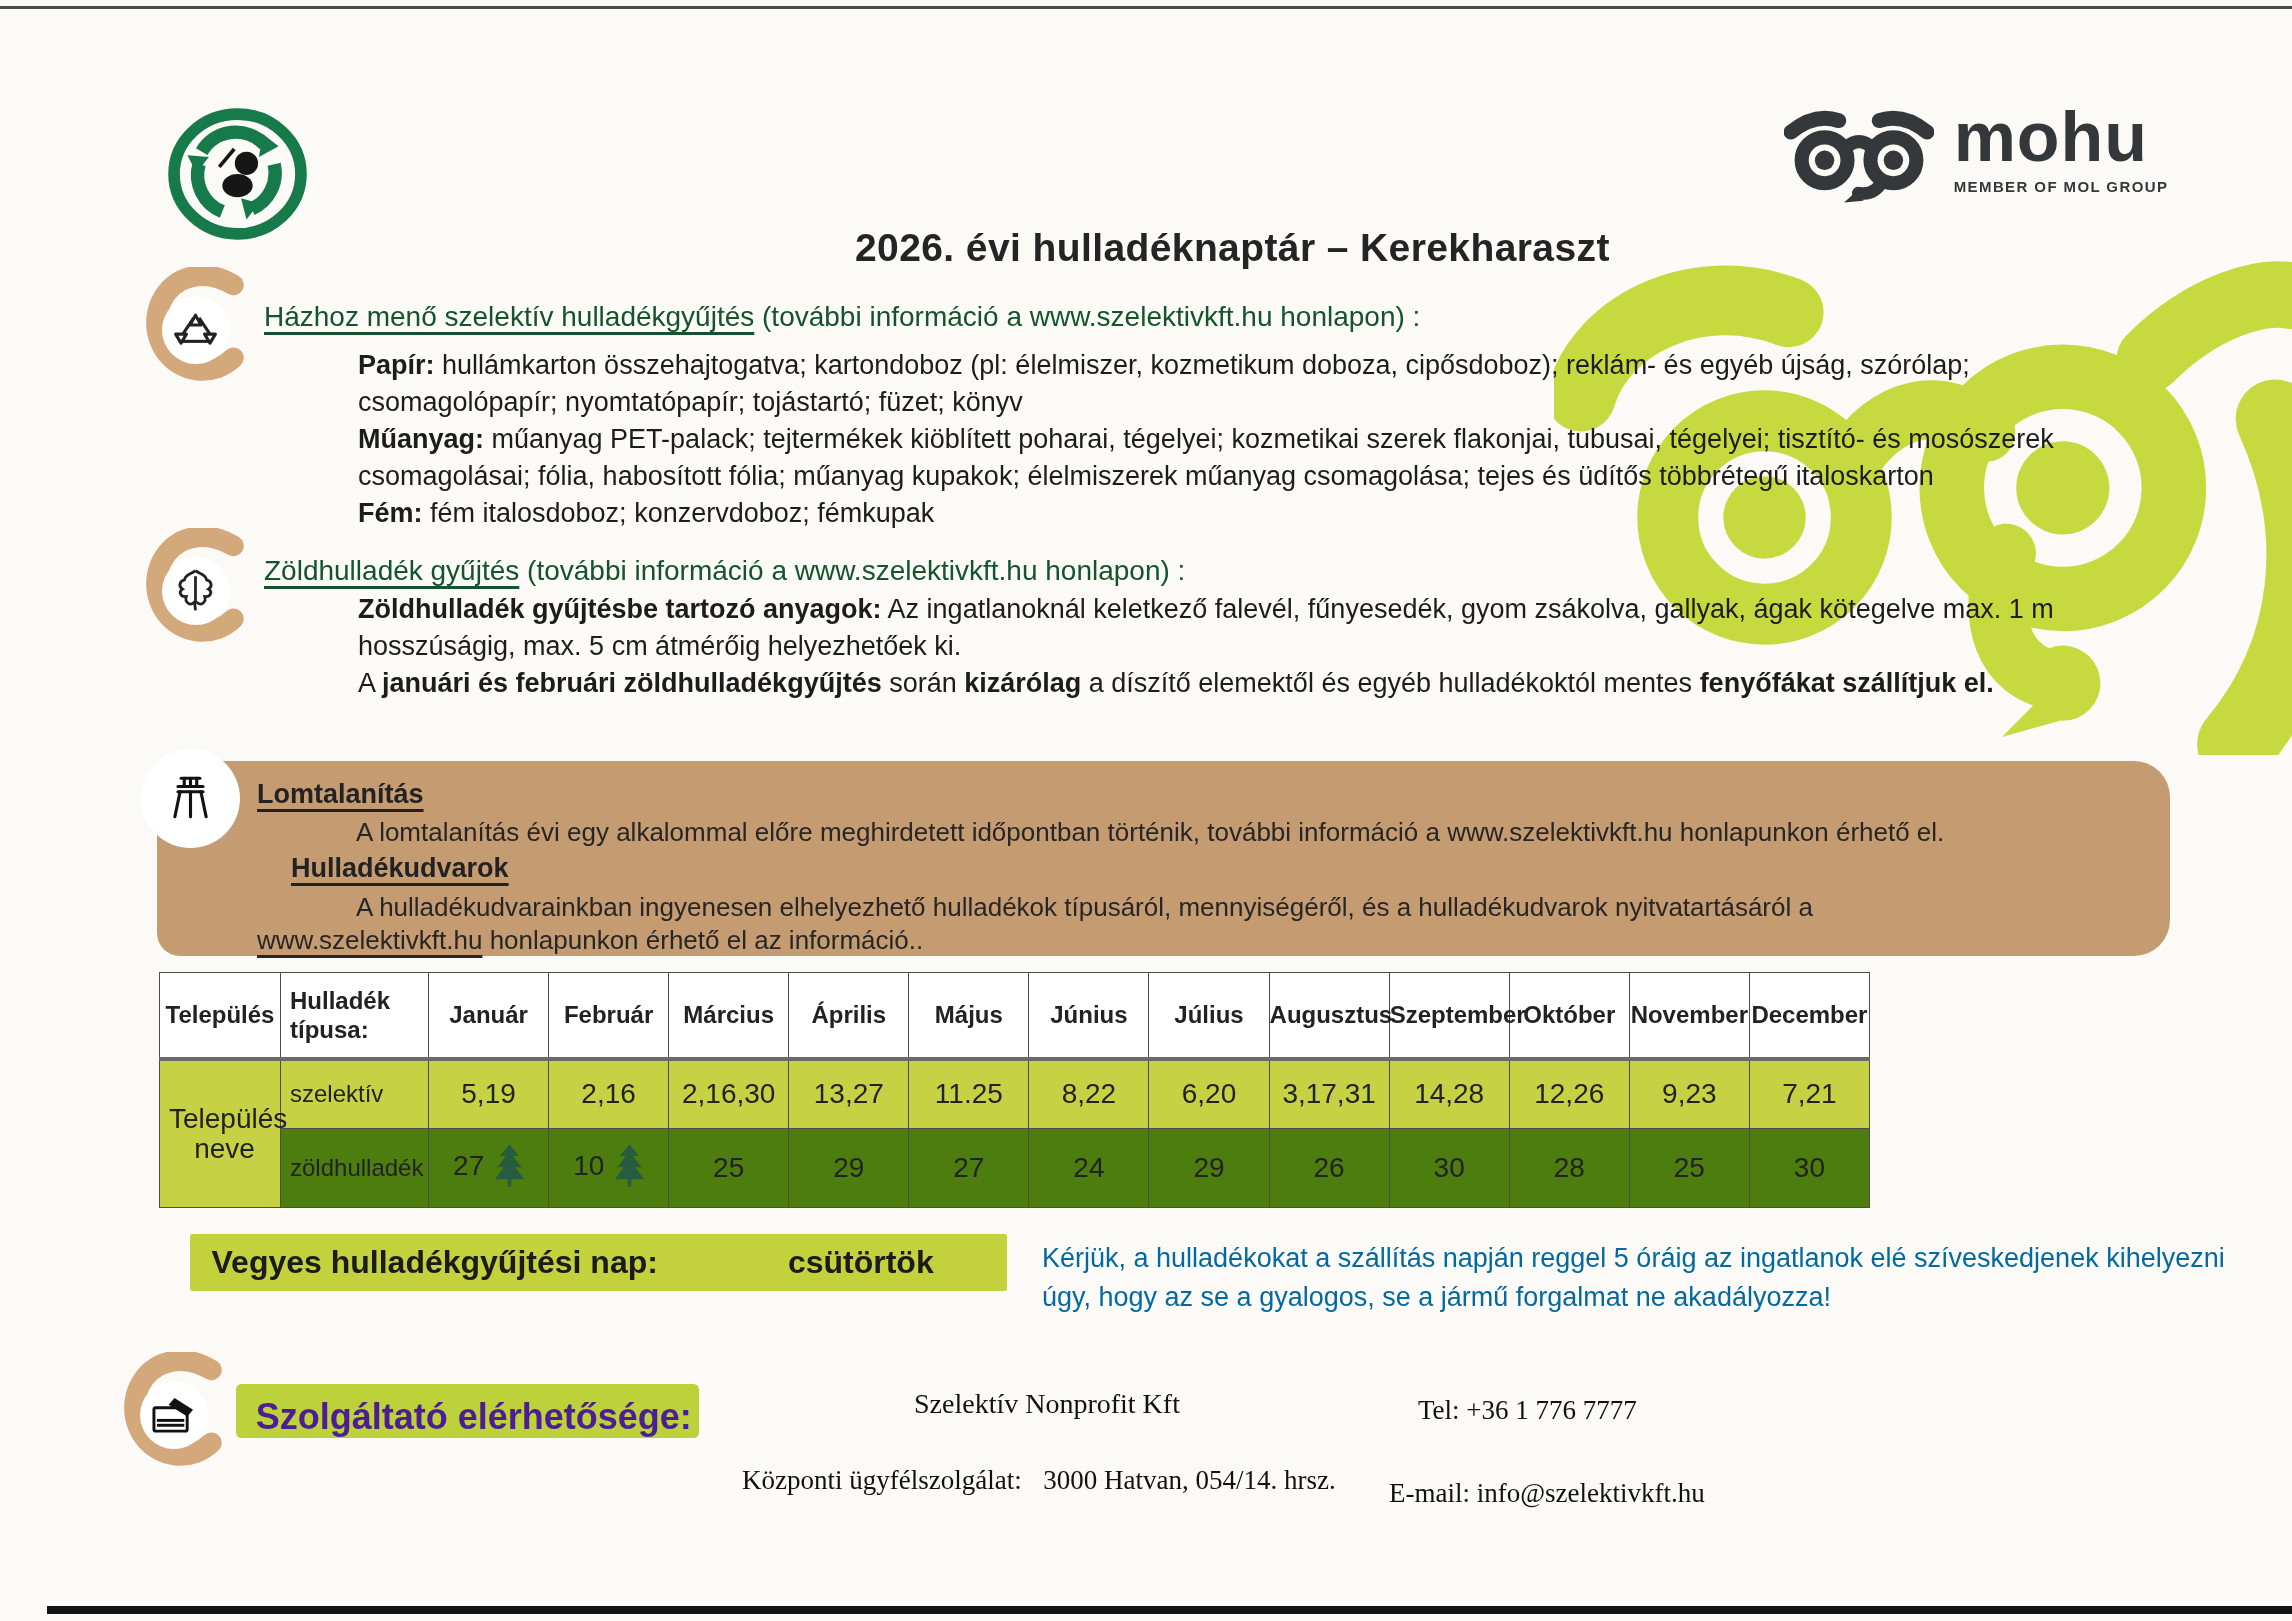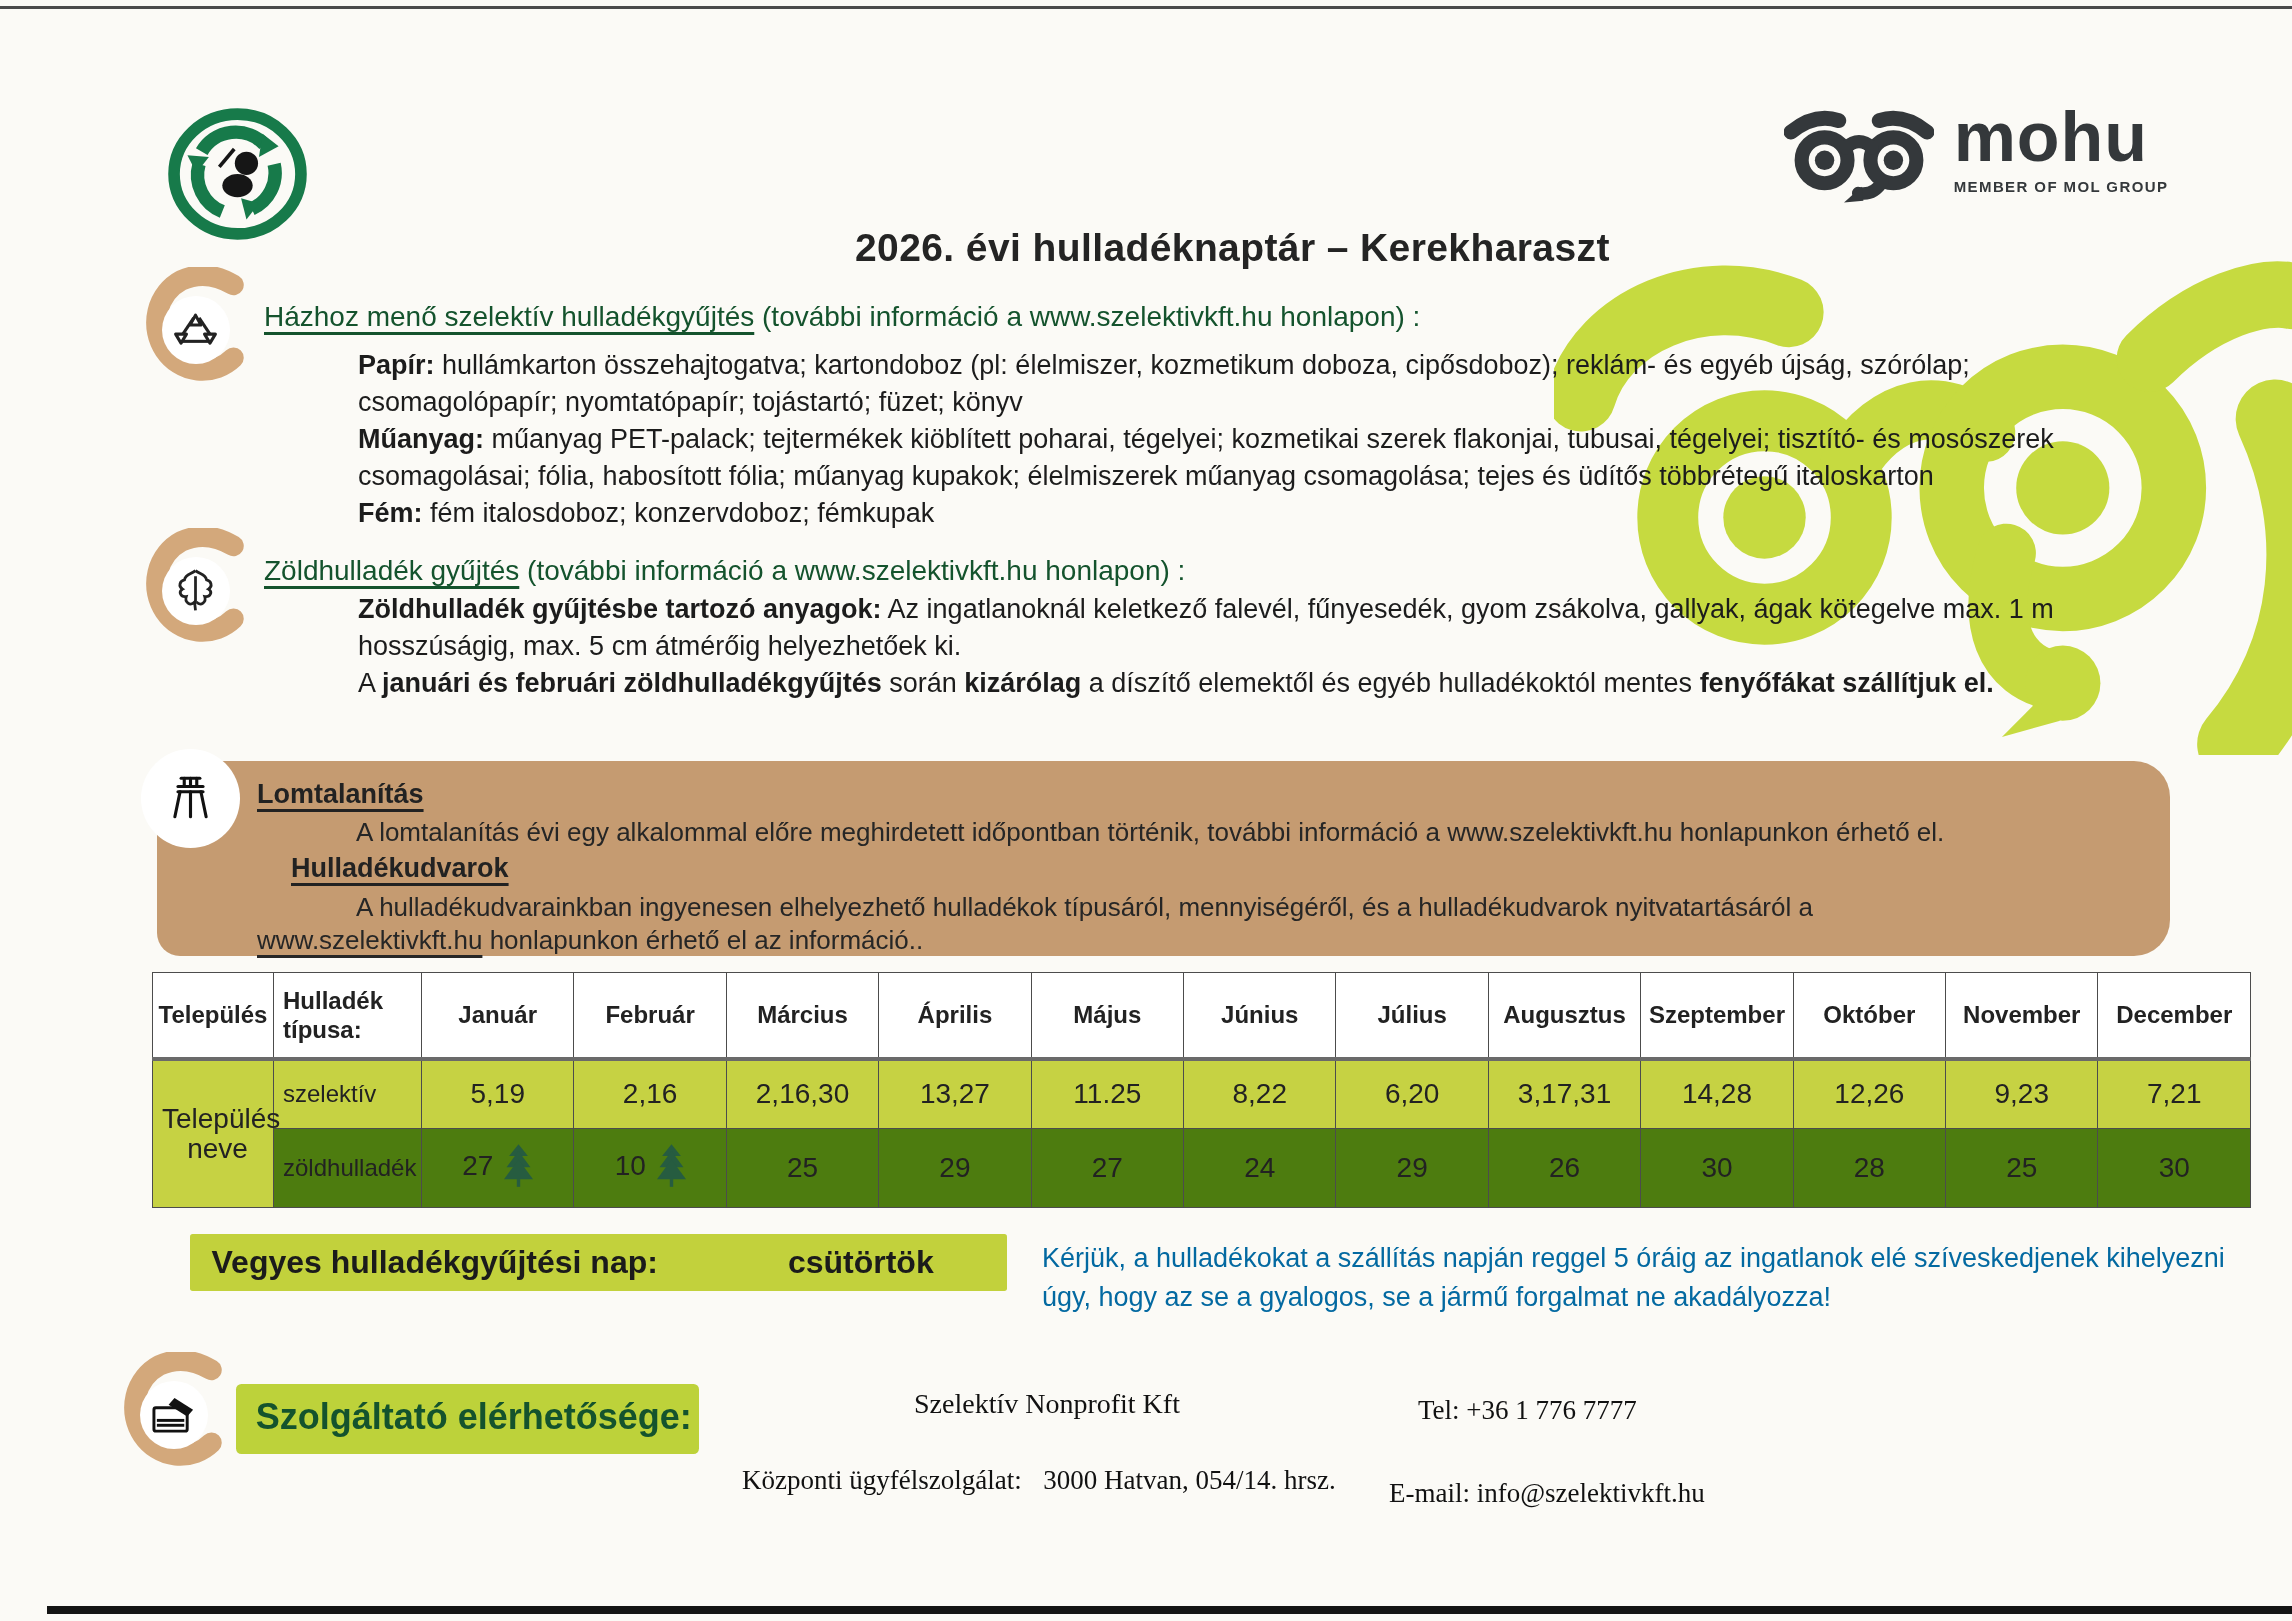--- a/index.html
+++ b/index.html
@@ -50,42 +50,42 @@
 
   
   .bulky-box { left:157px; top:761px; width:2013px; height:195px;
                background:#c59b71; border-radius:23px 36px 36px 23px; }
   .bulky-box .disc { position:absolute; left:-16px; top:-12.5px; width:99px; height:99px;
                      background:#fff; border-radius:50%; display:flex; align-items:center; justify-content:center; }
   .bulky-h { position:absolute; left:100px; font-size:27px; font-weight:bold; }
   .bulky-p { position:absolute; font-size:26px; color:#262626; white-space:nowrap; }
 
   
-  .calendar-table { left:152px; top:972px; width:2099px; border-collapse:collapse; table-layout:fixed; background:#fff; }
+  .calendar-table { left:159px; top:972px; width:1711px; border-collapse:collapse; table-layout:fixed; background:#fff; }
   .calendar-table th, .calendar-table td { border:1.8px solid #4c4c4c; text-align:center; vertical-align:middle; }
   .calendar-table thead th { height:86px; font-size:24px; font-weight:bold; background:#fff; border-bottom:4.5px solid #6a6a6a; }
   th.plain { font-weight:normal; }
   th.type-head { text-align:left; padding-left:9px; white-space:pre-line; line-height:29px; }
   .row-label { text-align:left; padding-left:9px; font-size:24px; white-space:pre-line; line-height:30px; background:#fff; font-weight:normal; }
   .row-szelektiv td { height:70px; background:#c6d243; font-size:28px; }
   .row-szelektiv td.type-cell { text-align:left; padding-left:9px; font-size:24px; }
   .row-zold td { height:79px; background:#4d7c0f; font-size:28px;margin-top:48px; }
   .row-zold td.type-cell { text-align:left; padding-left:9px; font-size:24px; }
   .tree { vertical-align:middle; margin-left:10.7px; margin-top:-5.4px; }
 
   
   .mixed-bar { left:190px; top:1234px; width:817px; height:57px; background:#c2d13c;
                display:flex; align-items:center; font-size:32px; font-weight:bold; color:#1b1b1b;
                padding-left:21.5px; border-radius:2.7px; }
   .mixed-value { margin-left:130px; }
   .notice { left:1042px; top:1239px; width:1191px; font-size:27px; line-height:39px; color:#0369a1; }
 
   
-  .prov-label { left:236px; top:1384px; width:463px; height:70px; background:#bdd23a; border-radius:5.4px;
-                font-size:36px; font-weight:bold; line-height:66px; padding-left:19.7px; color:#14532d; }
+  .prov-label { left:236px; top:1384px; width:463px; height:54px; background:#bdd23a; border-radius:5.4px;
+                font-size:36px; font-weight:bold; line-height:66px; padding-left:19.7px; color:#4c1d95; }
   .serif { font-family:"Liberation Serif", serif; color:#111; }
   .prov-name { left:914px; top:1388px; font-size:28px; }
   .prov-office { left:742px; top:1465px; font-size:27px; }
   .prov-office .gap { display:inline-block; width:21.5px; }
   .prov-tel { left:1418px; top:1395px; font-size:27px; }
   .prov-email { left:1389px; top:1478px; font-size:27px; }
 </style>
 </head>
 <body>
 

